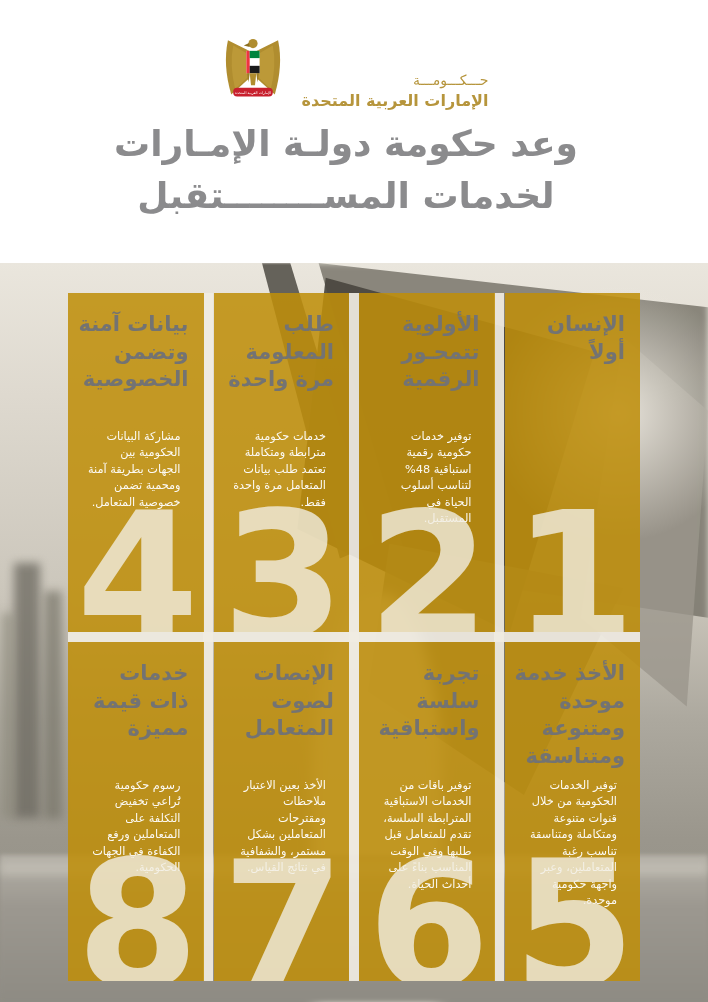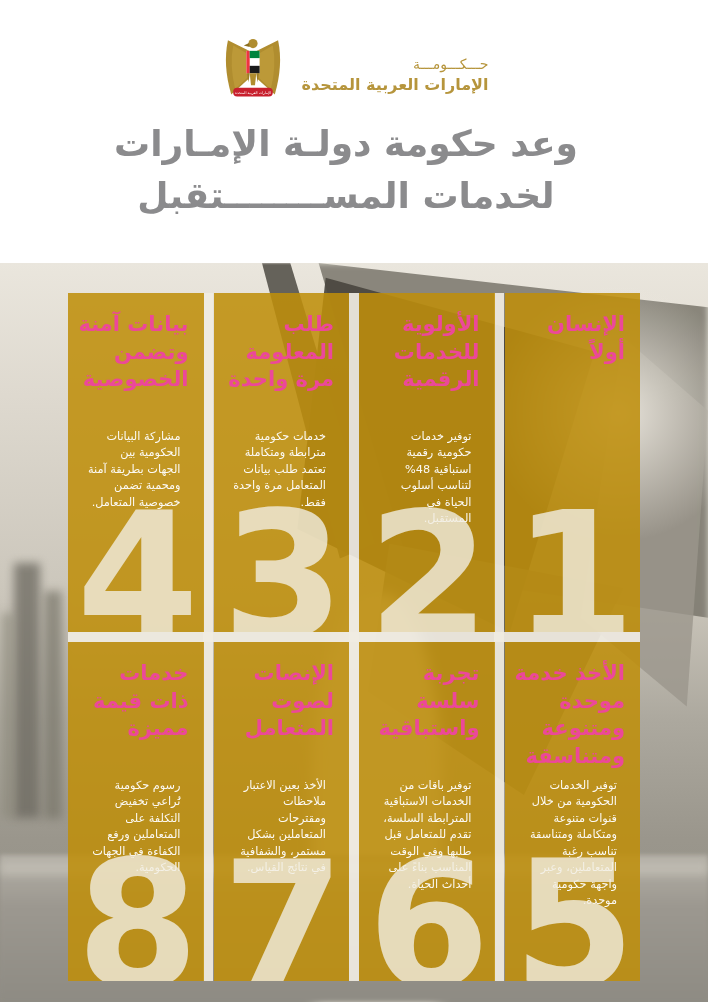--- a/index.html
+++ b/index.html
@@ -1,20 +1,20 @@
 <!DOCTYPE html>
 <html lang="ar" dir="rtl"><head>
 <meta charset="utf-8">
 <style>
   html,body{margin:0;padding:0;background:#ffffff;}
   .poster{position:relative;width:708px;height:1002px;overflow:hidden;background:#ffffff;
           font-family:"DejaVu Sans",sans-serif;direction:rtl;}
   
   .header{position:absolute;top:26px;left:0;width:708px;display:flex;direction:ltr;
-          justify-content:center;align-items:center;gap:16px;}
+          justify-content:center;align-items:flex-end;gap:16px;}
   .falcon{width:66px;height:84px;flex:0 0 auto;}
   .logo-text{display:flex;flex-direction:column;align-items:flex-end;margin-top:14px;}
   .logo-line1{font-size:14px;color:#b6953c;letter-spacing:1px;}
   .logo-line2{font-size:16px;font-weight:bold;color:#b6953c;margin-top:3px;}
   
   .title{position:absolute;top:118px;left:0;width:692px;text-align:center;
          color:#8b8b8d;font-weight:bold;font-size:36px;line-height:1.45;}
   
   .photo{position:absolute;top:263px;left:0;width:708px;height:739px;overflow:hidden;
          background:linear-gradient(180deg,#eae6dd 0%,#ded9cf 18%,#cbc6bb 45%,#aca89e 62%,#9a968c 78%,#908d85 100%);}
@@ -36,21 +36,21 @@
          background:radial-gradient(circle,#f0ece3 0%,rgba(240,236,227,0) 70%);opacity:.9;}
   
   .gutter{position:absolute;background:rgba(240,236,226,.92);}
   .gv{top:293px;height:688px;width:10px;}
   .gv1{left:203px;} .gv2{left:349px;} .gv3{left:494px;}
   .gh{left:68px;top:632px;width:572px;height:10px;}
   
   .grid{position:absolute;left:68px;top:293px;width:572px;height:688px;display:grid;
         grid-template-columns:repeat(4,1fr);grid-template-rows:339px 339px;gap:10px;direction:rtl;}
   .card{position:relative;overflow:hidden;background:rgba(191,142,10,.87);}
-  .card h3{position:absolute;top:18px;right:15px;left:10px;margin:0;color:#ec4899;
+  .card h3{position:absolute;top:18px;right:15px;left:10px;margin:0;color:#737373;
            font-size:21px;line-height:1.32;font-weight:bold;text-align:right;}
   .card p{position:absolute;top:128px;right:15px;left:11px;margin:8px;color:rgba(255,255,255,.95);
           font-size:11.3px;line-height:1.46;text-align:right;}
   .num{position:absolute;bottom:-34px;left:0;right:0;margin:0;text-align:center;direction:ltr;
        font-size:176px;line-height:1;font-weight:bold;color:rgba(241,237,226,.8);letter-spacing:-4px;}
 </style>
 </head>
 <body>
 
 <div class="poster">
@@ -108,21 +108,21 @@
   <div class="gutter gv gv2"></div>
   <div class="gutter gv gv3"></div>
   <div class="gutter gh"></div>
 
   <div class="grid">
     <div class="card">
       <h3>الإنسان أولاً</h3>
       <div class="num">1</div>
     </div>
     <div class="card">
-      <h3>الأولوية للخدمات الرقمية</h3>
+      <h3>الأولوية تتمحـور الرقمية</h3>
       <p>توفير خدمات حكومية رقمية استباقية 48% لتناسب أسلوب الحياة في المستقبل.</p>
       <div class="num">2</div>
     </div>
     <div class="card">
       <h3>طلب المعلومة مرة واحدة</h3>
       <p>خدمات حكومية مترابطة ومتكاملة تعتمد طلب بيانات المتعامل مرة واحدة فقط.</p>
       <div class="num">3</div>
     </div>
     <div class="card">
       <h3>بيانات آمنة وتضمن الخصوصية</h3>

